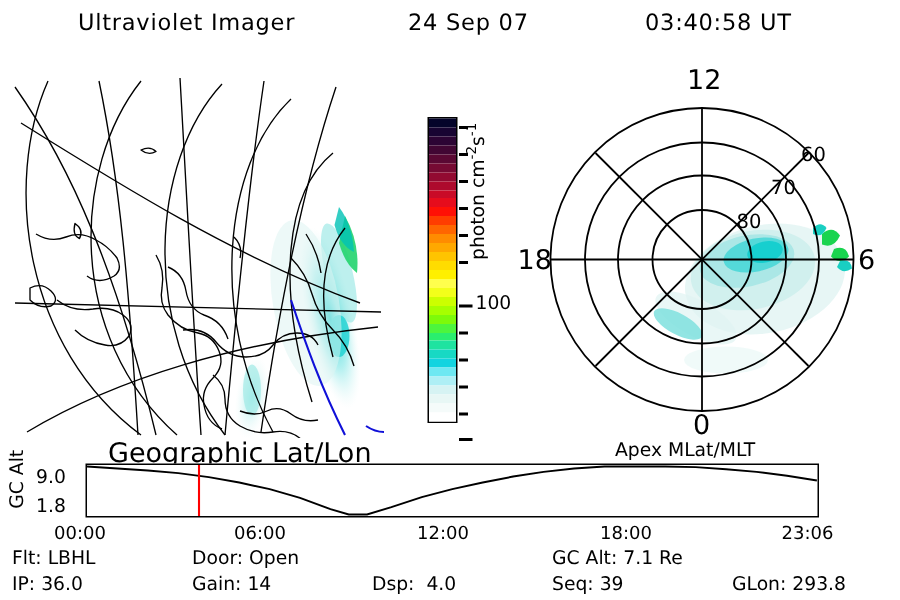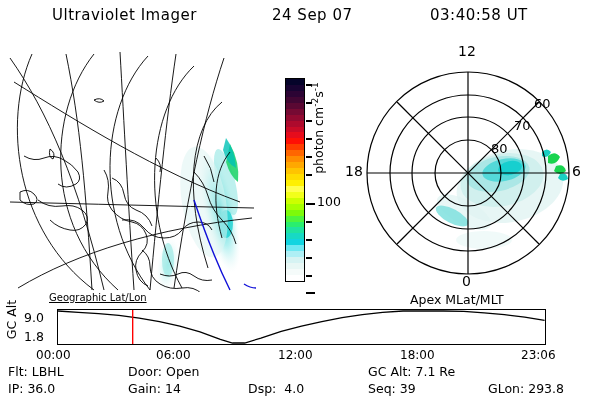--- a/index.html
+++ b/index.html
@@ -13,40 +13,40 @@
   
   #header{top:6px;left:0;width:600px;height:24px;padding-left:18px;}
   #header .h-item{position:absolute;font-size:15px;letter-spacing:.5px;white-space:nowrap;}
   #h-title{left:52px;top:0;}
   #h-date{left:272px;top:0;}
   #h-time{left:430px;top:0;}
 
   
   #geo-panel{left:8px;top:52px;width:252px;height:240px;}
   #geo-panel svg{display:block;}
-  #geo-caption{left:49px;top:292px;font-size:10px;white-space:nowrap;text-decoration:underline;}
+  #geo-caption{left:72px;top:292px;font-size:18px;white-space:nowrap;}
 
   
   #cbar-panel{left:262px;top:60px;width:72px;height:232px;}
   #cbar-axis-label{
     position:absolute;left:-24px;top:60px;width:160px;
     transform:rotate(-90deg);transform-origin:50% 50%;
     font-size:12.5px;text-align:center;white-space:nowrap;
   }
   #cbar-axis-label sup{font-size:9px;vertical-align:super;}
   #cbar-box{position:absolute;left:23px;top:18px;width:18px;height:202px;border:1.5px solid #000;box-sizing:content-box;}
   .cb-seg{width:100%;}
   .cb-tick{position:absolute;left:44px;width:6px;height:1.5px;background:#000;}
   .cb-tick.major{width:9px;}
   .cb-lab{position:absolute;left:55px;font-size:12.5px;line-height:1;white-space:nowrap;}
 
   
   #apex-panel{left:334px;top:44px;width:266px;height:250px;}
   #apex-caption{left:410px;top:292px;font-size:12.5px;white-space:nowrap;}
-  .mlt-lab{position:absolute;font-size:14px;white-space:nowrap;}
+  .mlt-lab{position:absolute;font-size:18px;white-space:nowrap;}
   .lat-lab{position:absolute;font-size:13px;white-space:nowrap;}
 
   
   #gcalt-panel{left:0;top:300px;width:600px;height:50px;}
   #gcalt-ylabel{
     position:absolute;left:-12px;top:12px;width:46px;
     transform:rotate(-90deg);transform-origin:50% 50%;
     font-size:12.5px;text-align:center;white-space:nowrap;
   }
   .gc-ytick{position:absolute;font-size:12.5px;white-space:nowrap;}

